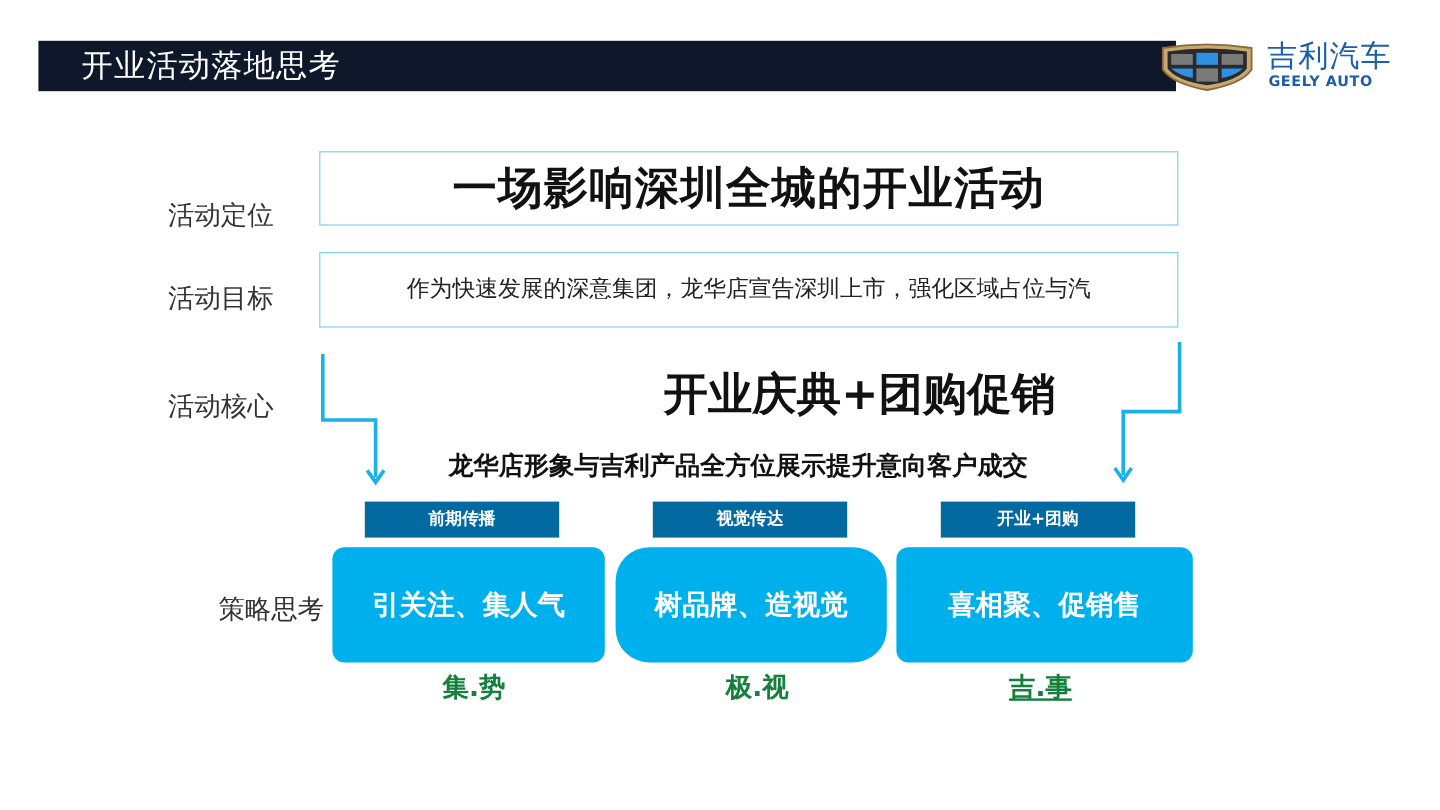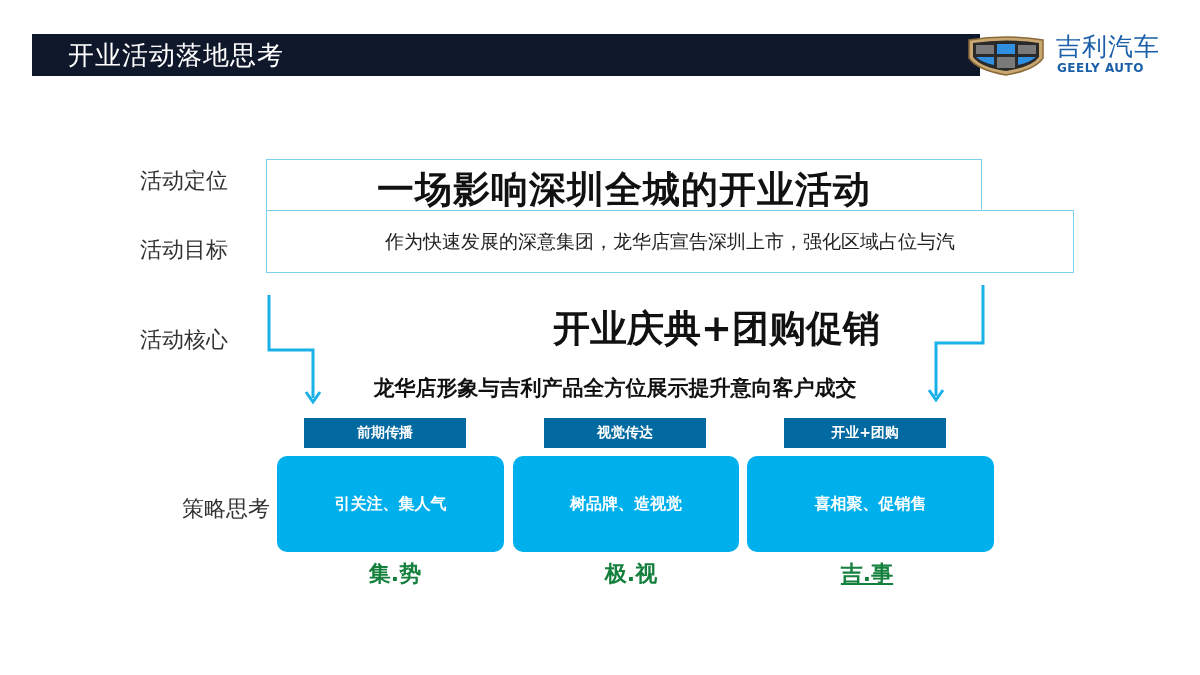--- a/index.html
+++ b/index.html
@@ -11,21 +11,21 @@
   .logo-cn { position:absolute; left:94px; top:2px; font-size:25px; font-weight:normal; color:#1a5fa8; letter-spacing:1px; line-height:30px; }
   .logo-en { position:absolute; left:95px; top:31px; font-size:12px; font-weight:bold; color:#1a5fa8; letter-spacing:0.5px; line-height:14px; }
   .row-label { position:absolute; left:140px; font-size:22px; color:#333333; line-height:26px; }
   .box { position:absolute; border:1px solid #7fd0ee; background:#fff; display:flex; align-items:center; justify-content:center; text-align:center; }
   .positioning-text { font-size:37px; font-weight:bold; color:#111; letter-spacing:1px; }
   .goal-text { font-size:19px; color:#222; line-height:25px; padding:0 10px; }
   .core-title { position:absolute; left:340px; top:306px; width:540px; text-align:right; font-size:37px; font-weight:bold; color:#111; line-height:46px; }
   .core-sub { position:absolute; left:300px; top:373px; width:630px; text-align:center; font-size:21px; font-weight:bold; color:#111; line-height:30px; }
   .arrow { position:absolute; left:0; top:0; }
   .tag { position:absolute; top:418px; width:162px; height:30px; background:#0369a1; color:#fff; font-size:14px; font-weight:bold; display:flex; align-items:center; justify-content:center; }
-  .card { position:absolute; top:456px; height:96px; background:#00b0ec; border-radius:10px; color:#fff; font-size:16px; font-weight:bold; display:flex; align-items:center; justify-content:center; }
+  .card { position:absolute; top:456px; height:96px; background:#00b0ec; border-radius:10px; color:#fff; font-size:23px; font-weight:bold; display:flex; align-items:center; justify-content:center; }
   .keyword { position:absolute; top:560px; width:120px; text-align:center; font-size:22px; font-weight:bold; color:#15803d; line-height:28px; }
 </style>
 </head>
 <body>
 
 <div class="title-bar">
   <div class="title-text">开业活动落地思考</div>
 </div>
 
 <div class="logo">
@@ -41,25 +41,25 @@
   </svg>
   <div class="logo-cn">吉利汽车</div>
   <div class="logo-en">GEELY AUTO</div>
 </div>
 
 <div class="row-label" style="top:168px;">活动定位</div>
 <div class="row-label" style="top:237px;">活动目标</div>
 <div class="row-label" style="top:327px;">活动核心</div>
 <div class="row-label" style="top:496px;margin-left:42px;">策略思考</div>
 
-<div class="box" style="left:266px; top:159px; width:716px; height:62px;">
+<div class="box" style="left:266px; top:126px; width:716px; height:62px;">
   <span class="positioning-text">一场影响深圳全城的开业活动</span>
 </div>
 
-<div class="box" style="left:266px; top:210px; width:808px; height:63px; flex-direction:column;">
+<div class="box" style="left:266px; top:210px; width:716px; height:63px; flex-direction:column;">
   <div class="goal-text">作为快速发展的深意集团，龙华店宣告深圳上市，强化区域占位与汽</div>
 </div>
 
 <svg class="arrow" width="1200" height="675" style="pointer-events:none;">
   <g fill="none" stroke="#1ab0e8" stroke-width="3">
     <polyline points="269,295 269,350 313,350 313,398"></polyline>
     <polyline points="306,392 313,402 320,392"></polyline>
   </g>
   <g fill="none" stroke="#1ab0e8" stroke-width="3">
     <polyline points="983,285 983,343 936,343 936,396"></polyline>
@@ -68,18 +68,18 @@
 </svg>
 
 <div class="core-title">开业庆典+团购促销</div>
 <div class="core-sub">龙华店形象与吉利产品全方位展示提升意向客户成交</div>
 
 <div class="tag" style="left:304px;">前期传播</div>
 <div class="tag" style="left:544px;">视觉传达</div>
 <div class="tag" style="left:784px;">开业+团购</div>
 
 <div class="card" style="left:277px; width:227px;">引关注、集人气</div>
-<div class="card" style="left:513px; width:226px;">树品牌、造视觉</div>
+<div class="card" style="left:513px; width:226px;border-radius:28px;">树品牌、造视觉</div>
 <div class="card" style="left:747px; width:247px;">喜相聚、促销售</div>
 
 <div class="keyword" style="left:335px;">集.势</div>
 <div class="keyword" style="left:571px;">极.视</div>
 <div class="keyword" style="left:807px;text-decoration:underline;">吉.事</div>
 
 </body></html>

